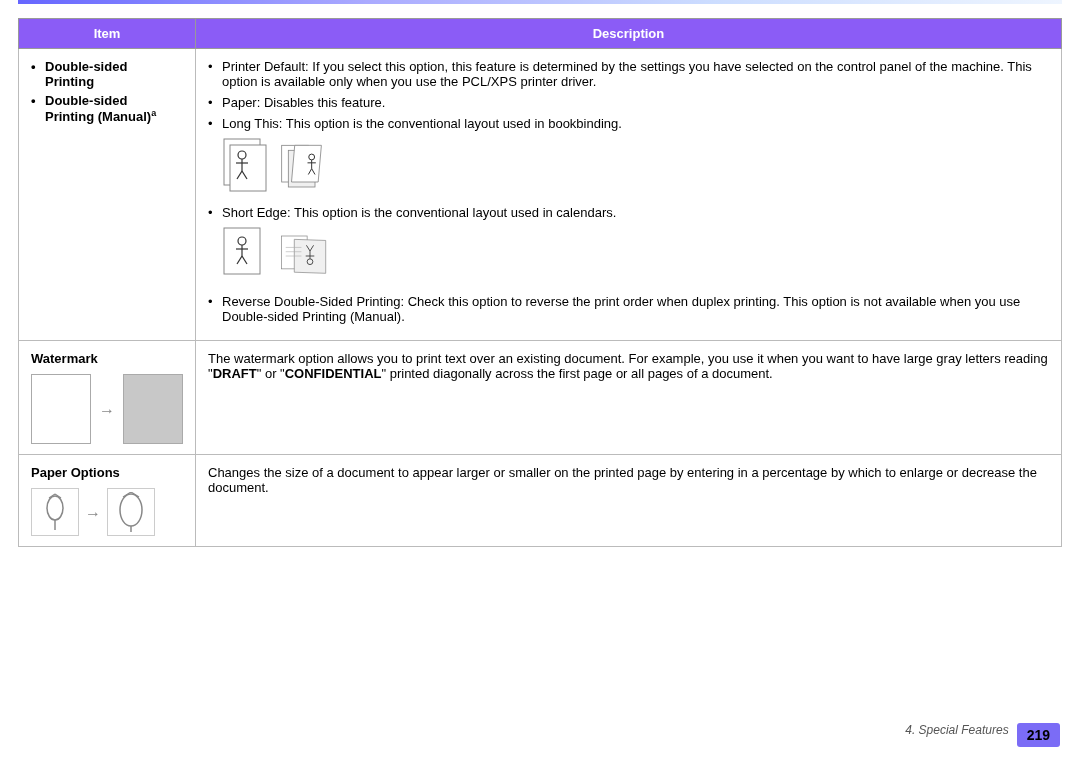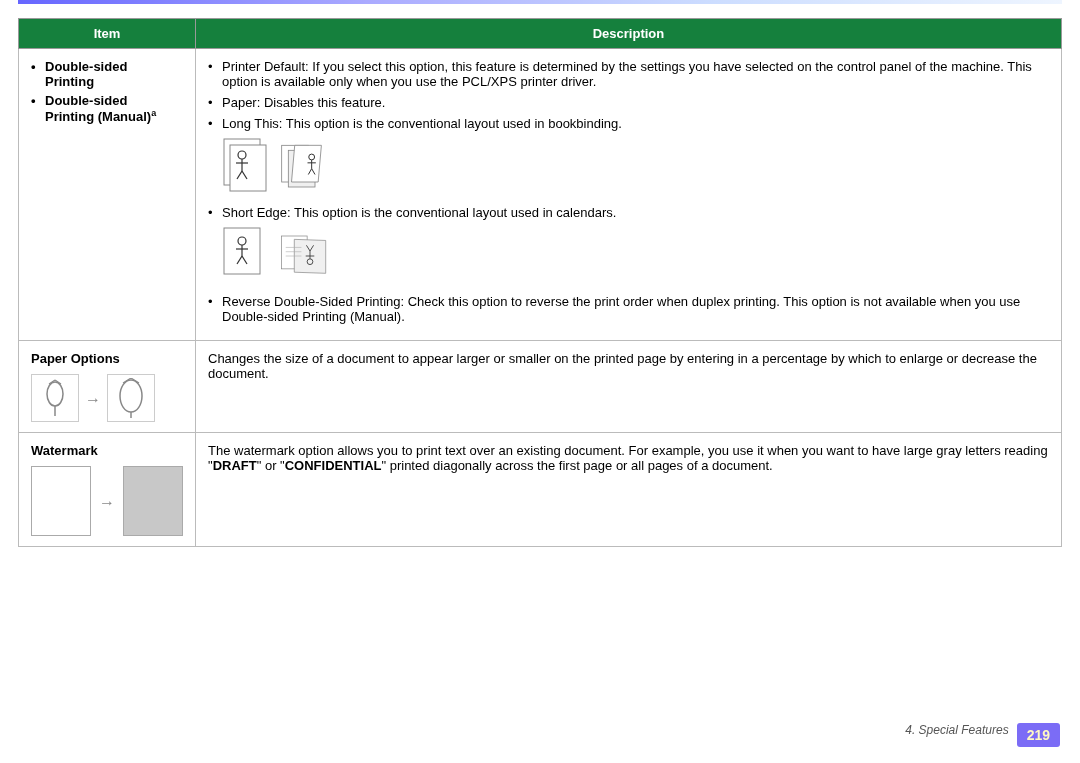--- a/index.html
+++ b/index.html
@@ -31,21 +31,21 @@
       margin-bottom: 14px;
     }
 
     table {
       width: 100%;
       border-collapse: collapse;
       font-size: 13px;
     }
 
     thead tr th {
-      background: #15803d;
+      background: #8b5cf6;
       color: #fff;
       font-weight: bold;
       padding: 7px 12px;
       text-align: center;
       border: 1px solid #999;
     }
 
     thead tr th:first-child {
       width: 155px;
     }
@@ -179,21 +179,21 @@
       color: #555;
     }
 
     .footer-label {
       font-style: italic;
       color: #555;
     }
 
     .footer-num {
       background: #7b6cf6;
-      color: #fef9c3;
+      color: #000000;
       font-weight: bold;
       font-size: 14px;
       padding: 4px 10px;
       border-radius: 3px;
     }
   </style>
 </head>
 <body>
 
 <div class="page-container">
@@ -281,20 +281,34 @@
               <line x1="8" y1="18" x2="30" y2="18" stroke="#aaa" stroke-width="0.8"></line>
               <line x1="8" y1="24" x2="30" y2="24" stroke="#aaa" stroke-width="0.8"></line>
               <line x1="8" y1="30" x2="30" y2="30" stroke="#aaa" stroke-width="0.8"></line>
             </svg>
           </div>
           <ul>
             <li>
               <b>Reverse Double-Sided Printing:</b> Check this option to reverse the print order when duplex printing. This option is not available when you use <b>Double-sided Printing (Manual)</b>.
             </li>
           </ul>
+        </td>
+      </tr>
+
+      <tr>
+        <td class="item-cell">
+          <span><b>Watermark</b></span>
+          <div class="watermark-imgs">
+            <div class="wm-box"></div>
+            <span class="wm-arrow">→</span>
+            <div class="wm-box gray-bg"></div>
+          </div>
+        </td>
+        <td class="desc-cell">
+          <span>The watermark option allows you to print text over an existing document. For example, you use it when you want to have large gray letters reading "<b>DRAFT</b>" or "<b>CONFIDENTIAL</b>" printed diagonally across the first page or all pages of a document.</span>
         </td>
       </tr>
 
       <tr>
         <td class="item-cell">
           <span><b>Paper Options</b></span>
           <div class="paper-options-imgs">
             <div class="carrot-icon">
               <svg width="36" height="40" viewBox="0 0 36 40" xmlns="http://www.w3.org/2000/svg">
                 <ellipse cx="18" cy="16" rx="8" ry="12" fill="none" stroke="#888" stroke-width="1.5"></ellipse>
@@ -311,34 +325,20 @@
                 <line x1="10" y1="5" x2="18" y2="0" stroke="#888" stroke-width="1.2"></line>
                 <line x1="26" y1="5" x2="18" y2="0" stroke="#888" stroke-width="1.2"></line>
               </svg>
             </div>
           </div>
         </td>
         <td class="desc-cell">
           <span>Changes the size of a document to appear larger or smaller on the printed page by entering in a percentage by which to enlarge or decrease the document.</span>
         </td>
       </tr>
-
-      <tr>
-        <td class="item-cell">
-          <span><b>Watermark</b></span>
-          <div class="watermark-imgs">
-            <div class="wm-box"></div>
-            <span class="wm-arrow">→</span>
-            <div class="wm-box gray-bg"></div>
-          </div>
-        </td>
-        <td class="desc-cell">
-          <span>The watermark option allows you to print text over an existing document. For example, you use it when you want to have large gray letters reading "<b>DRAFT</b>" or "<b>CONFIDENTIAL</b>" printed diagonally across the first page or all pages of a document.</span>
-        </td>
-      </tr>
     </tbody>
   </table>
 </div>
 
 <div class="footer">
   <span class="footer-label">4.  Special Features</span>
   <span class="footer-num">219</span>
 </div>
 
 </body></html>

